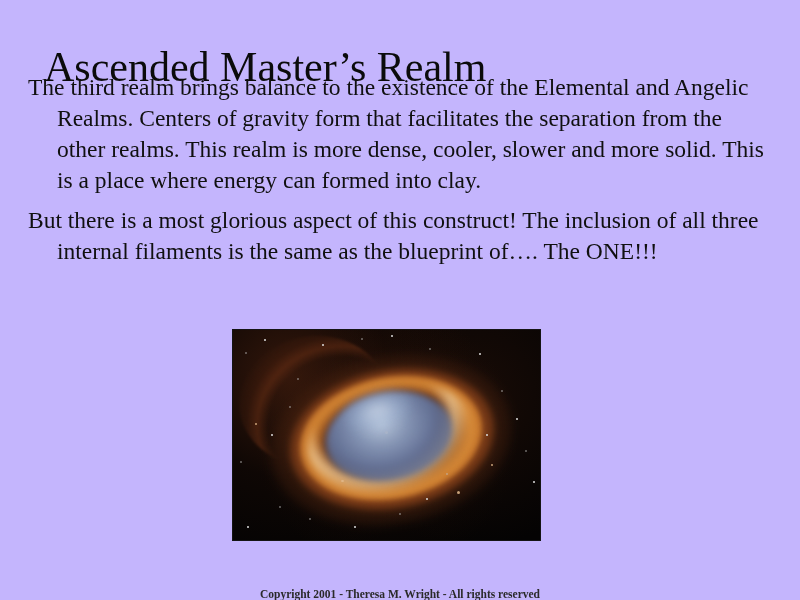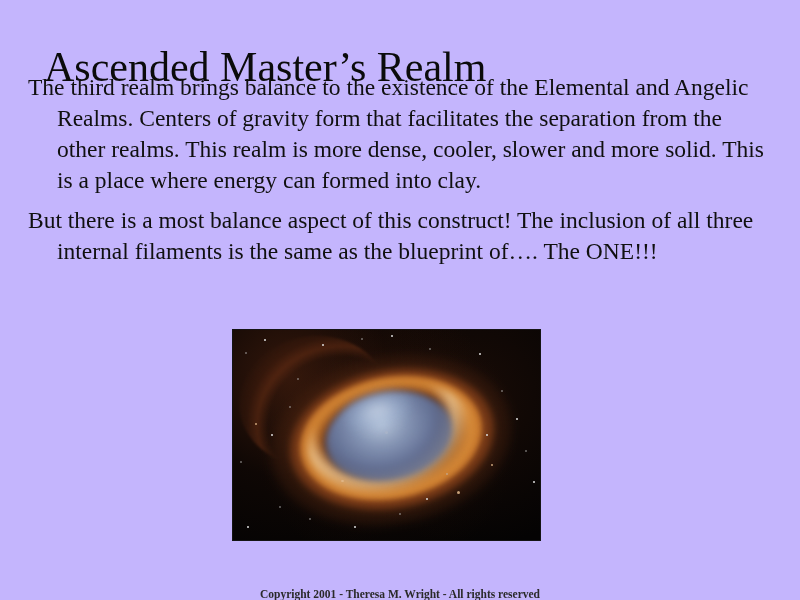--- a/index.html
+++ b/index.html
@@ -219,21 +219,21 @@
 </style>
 </head>
 <body>
 
 <div class="slide">
 
   <h1 class="slide-title">Ascended Master’s Realm</h1>
 
   <div class="body-block">
     <p class="para" style="text-indent: -29px;">The third realm brings balance to the existence of the Elemental and Angelic Realms. Centers of gravity form that facilitates the separation from the other realms. This realm is more dense, cooler, slower and more solid.  This is a place where energy can formed into clay.</p>
-    <p class="para" style="text-indent: -29px;">But there is a most balance aspect of this construct! The inclusion of all three internal filaments is the same as the blueprint of…. The ONE!!!</p>
+    <p class="para" style="text-indent: -29px;">But there is a most glorious aspect of this construct! The inclusion of all three internal filaments is the same as the blueprint of…. The ONE!!!</p>
   </div>
 
   <div class="picture-frame">
     <div class="sky"></div>
     <div class="arc"></div>
     <div class="halo"></div>
     <div class="ring-outer"></div>
     <div class="ring-bright"></div>
     <div class="ring-hot"></div>
     <div class="core"></div>

